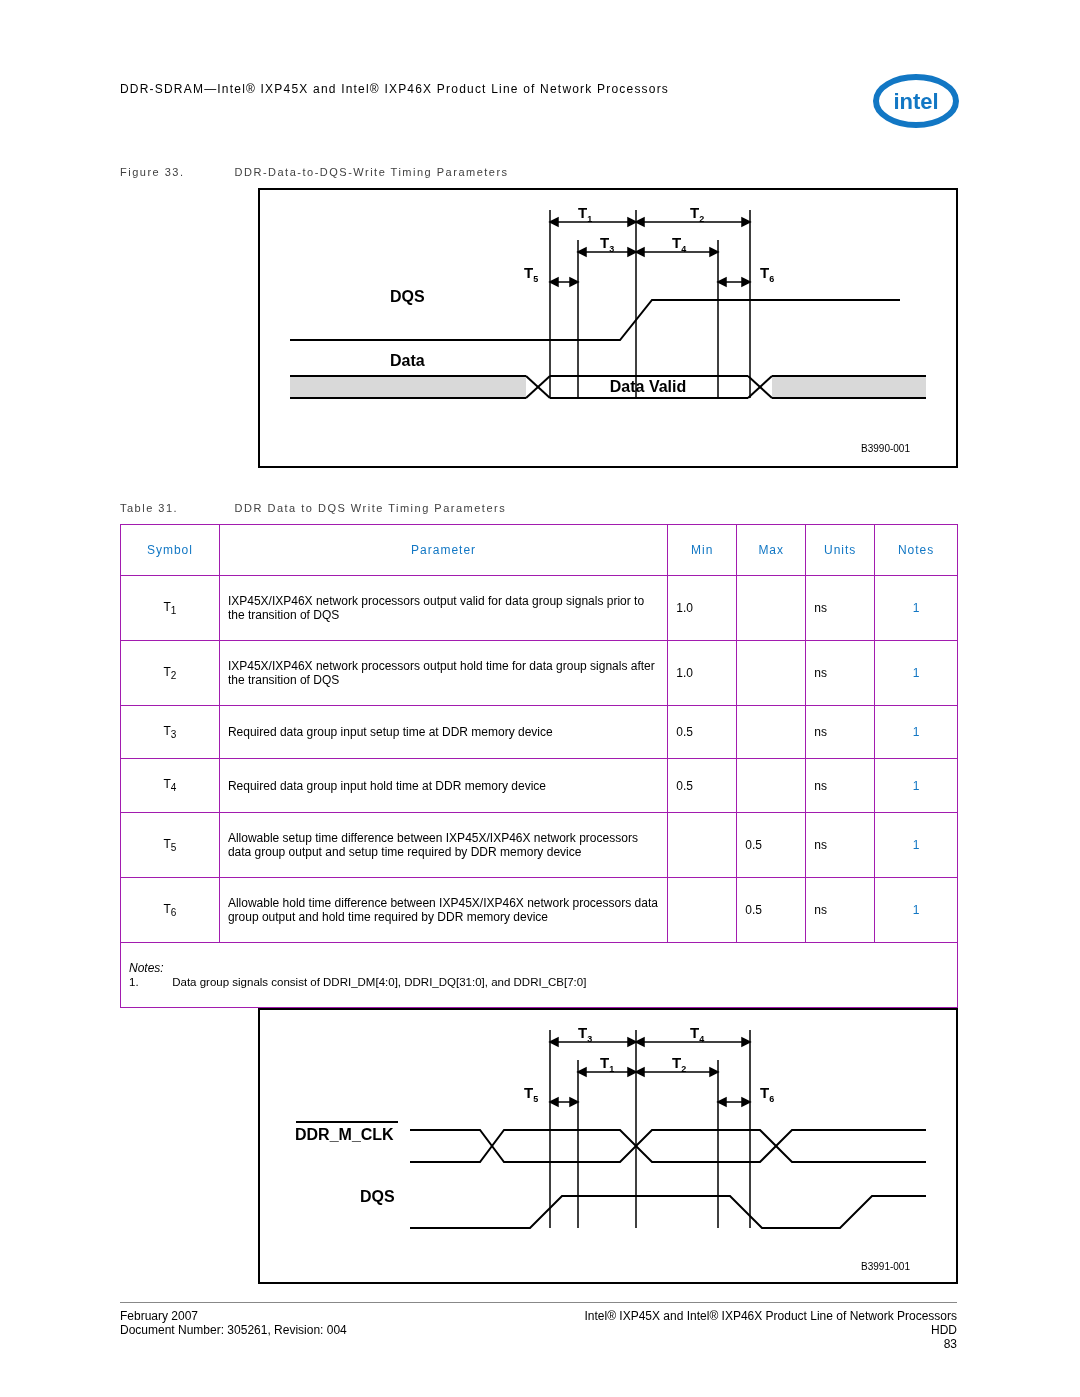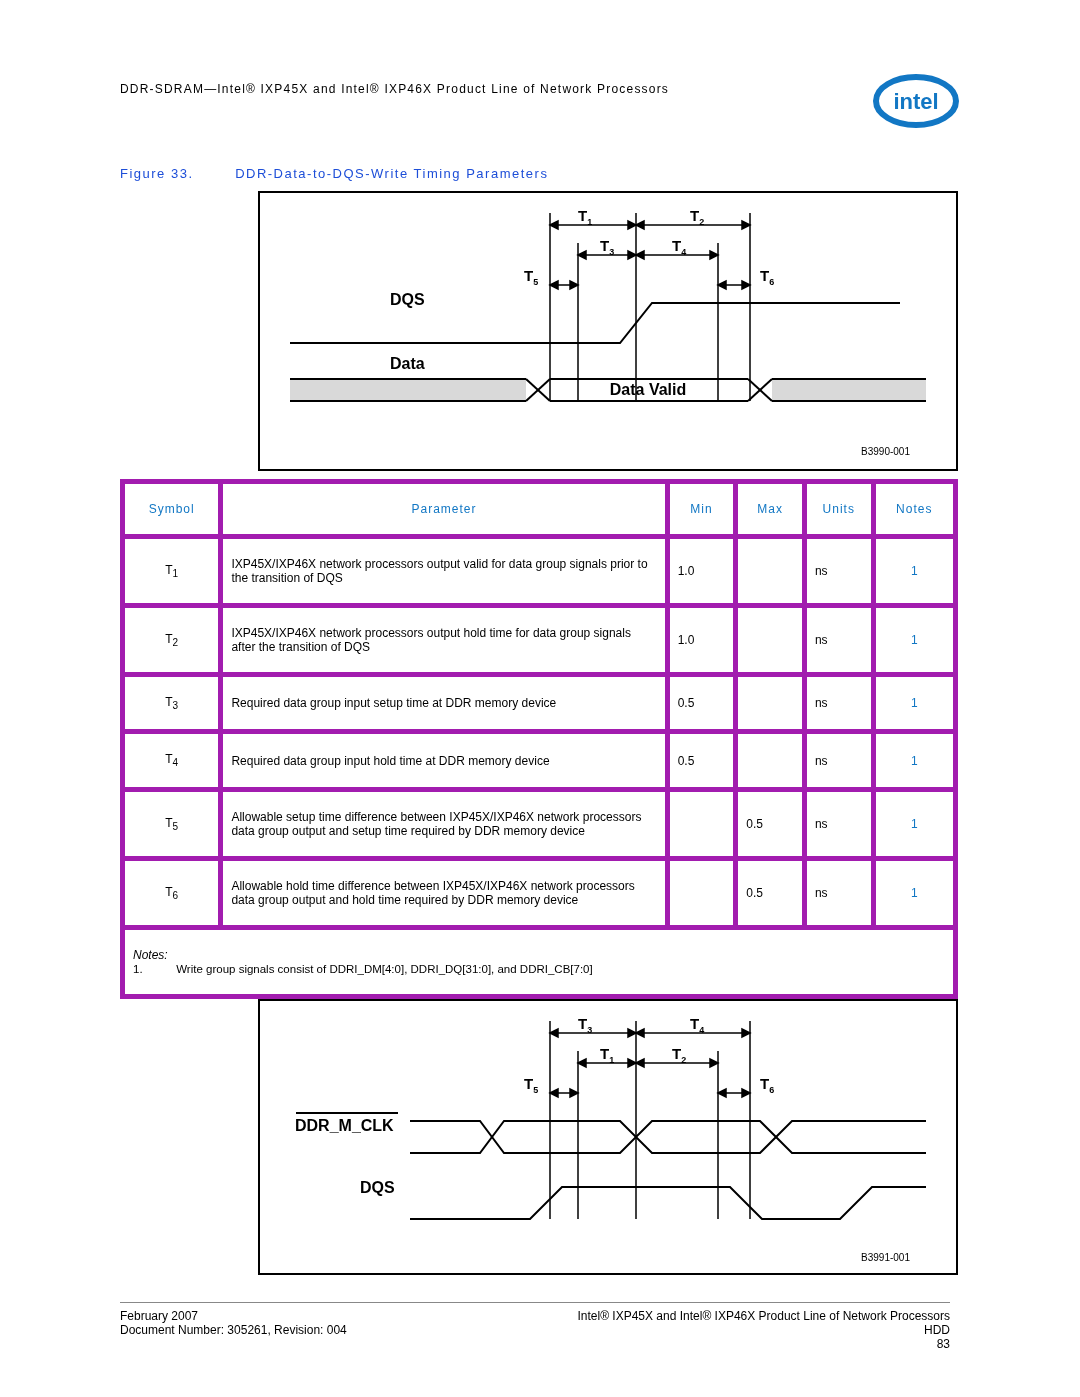--- a/index.html
+++ b/index.html
@@ -24,42 +24,42 @@
     font-size: 12px;
     letter-spacing: 1.2px;
     color: #000;
     padding-top: 10px;
   }
   .logo {
     width: 88px;
     height: 58px;
   }
   .caption {
-    font-size: 13px;
+    font-size: 11px;
     letter-spacing: 1.5px;
-    color: #1d4ed8;
+    color: #404040;
     margin: 18px 0 10px 0;
   }
   .caption-num { display:inline-block; width: 110px; }
   .diagram-box {
     border: 2px solid #000;
     width: 700px;
     margin: 0 0 0 138px;
     position: relative;
     background: #fff;
   }
   .diagram-svg { display:block; }
   .table31 {
     border-collapse: collapse;
     width: 838px;
     margin: 8px 0 0 0;
     font-size: 12px;
   }
   .table31 th, .table31 td {
-    border: 5px solid #a21caf;
+    border: 1px solid #a21caf;
     padding: 18px 8px;
     vertical-align: middle;
     margin-left: 18px;
   }
   .table31 th {
     color: #1277c4;
     font-weight: normal;
     letter-spacing: 1px;
     text-align: center;
     font-size: 12px;
@@ -67,21 +67,21 @@
   .col-sym { width: 86px; text-align:center; }
   .col-param { width: 390px; }
   .col-num { width: 60px; }
   .col-notes { width: 72px; text-align:center; color:#1277c4; }
   .notes-row td { font-style: italic; }
   .notes-content { font-style: normal; font-size: 11.5px; }
   .footer {
     position: absolute;
     bottom: 46px;
     left: 120px;
-    right: 130px;
+    right: 123px;
     font-size: 12px;
     border-top: 1px solid #888;
     padding-top: 6px;
     display: flex;
     justify-content: space-between;
   }
   .footer-right { text-align: right; margin-left: 44px; }
   .sub { font-size: 9px; }
   .tlabel { font-family: Arial, sans-serif; font-weight: bold; font-size: 15px; }
   .siglabel { font-family: Arial, sans-serif; font-weight: bold; font-size: 16px; }
@@ -168,20 +168,24 @@
         <line x1="488" y1="186" x2="512" y2="208"></line>
           <line x1="488" y1="208" x2="512" y2="186"></line>
         <line x1="512" y1="186" x2="666" y2="186"></line>
           <line x1="512" y1="208" x2="666" y2="208"></line>
       </g>
       <text x="388" y="202" class="siglabel" text-anchor="middle">Data Valid</text>
       <text x="650" y="262" class="figref" text-anchor="end">B3990-001</text>
     </svg>
   </div>
 
+  <div class="caption" style="margin-top:34px;">
+    <span class="caption-num">Table 31.</span>
+    <span>DDR Data to DQS Write Timing Parameters</span>
+  </div>
 
   <table class="table31">
     <tbody>
         <tr>
       <th class="col-sym">Symbol</th>
       <th class="col-param">Parameter</th>
       <th class="col-num">Min</th>
       <th class="col-num">Max</th>
       <th class="col-num">Units</th>
       <th class="col-notes">Notes</th>
@@ -232,21 +236,21 @@
       <td class="col-num"></td>
       <td class="col-num">0.5</td>
       <td class="col-num">ns</td>
       <td class="col-notes">1</td>
     </tr>
     <tr class="notes-row">
       <td colspan="6">
         <span style="font-style:italic;">Notes:</span><br>
         <span class="notes-content">
           <span style="display:inline-block;width:40px;">1.</span>
-          <span>Write group signals consist of DDRI_DM[4:0], DDRI_DQ[31:0], and DDRI_CB[7:0]</span>
+          <span>Data group signals consist of DDRI_DM[4:0], DDRI_DQ[31:0], and DDRI_CB[7:0]</span>
         </span>
       </td>
     </tr>
   </tbody>
     </table>
 
 
   <div class="diagram-box" style="height:276px;">
     <svg class="diagram-svg" width="696" height="272" viewBox="0 0 696 272">
 

